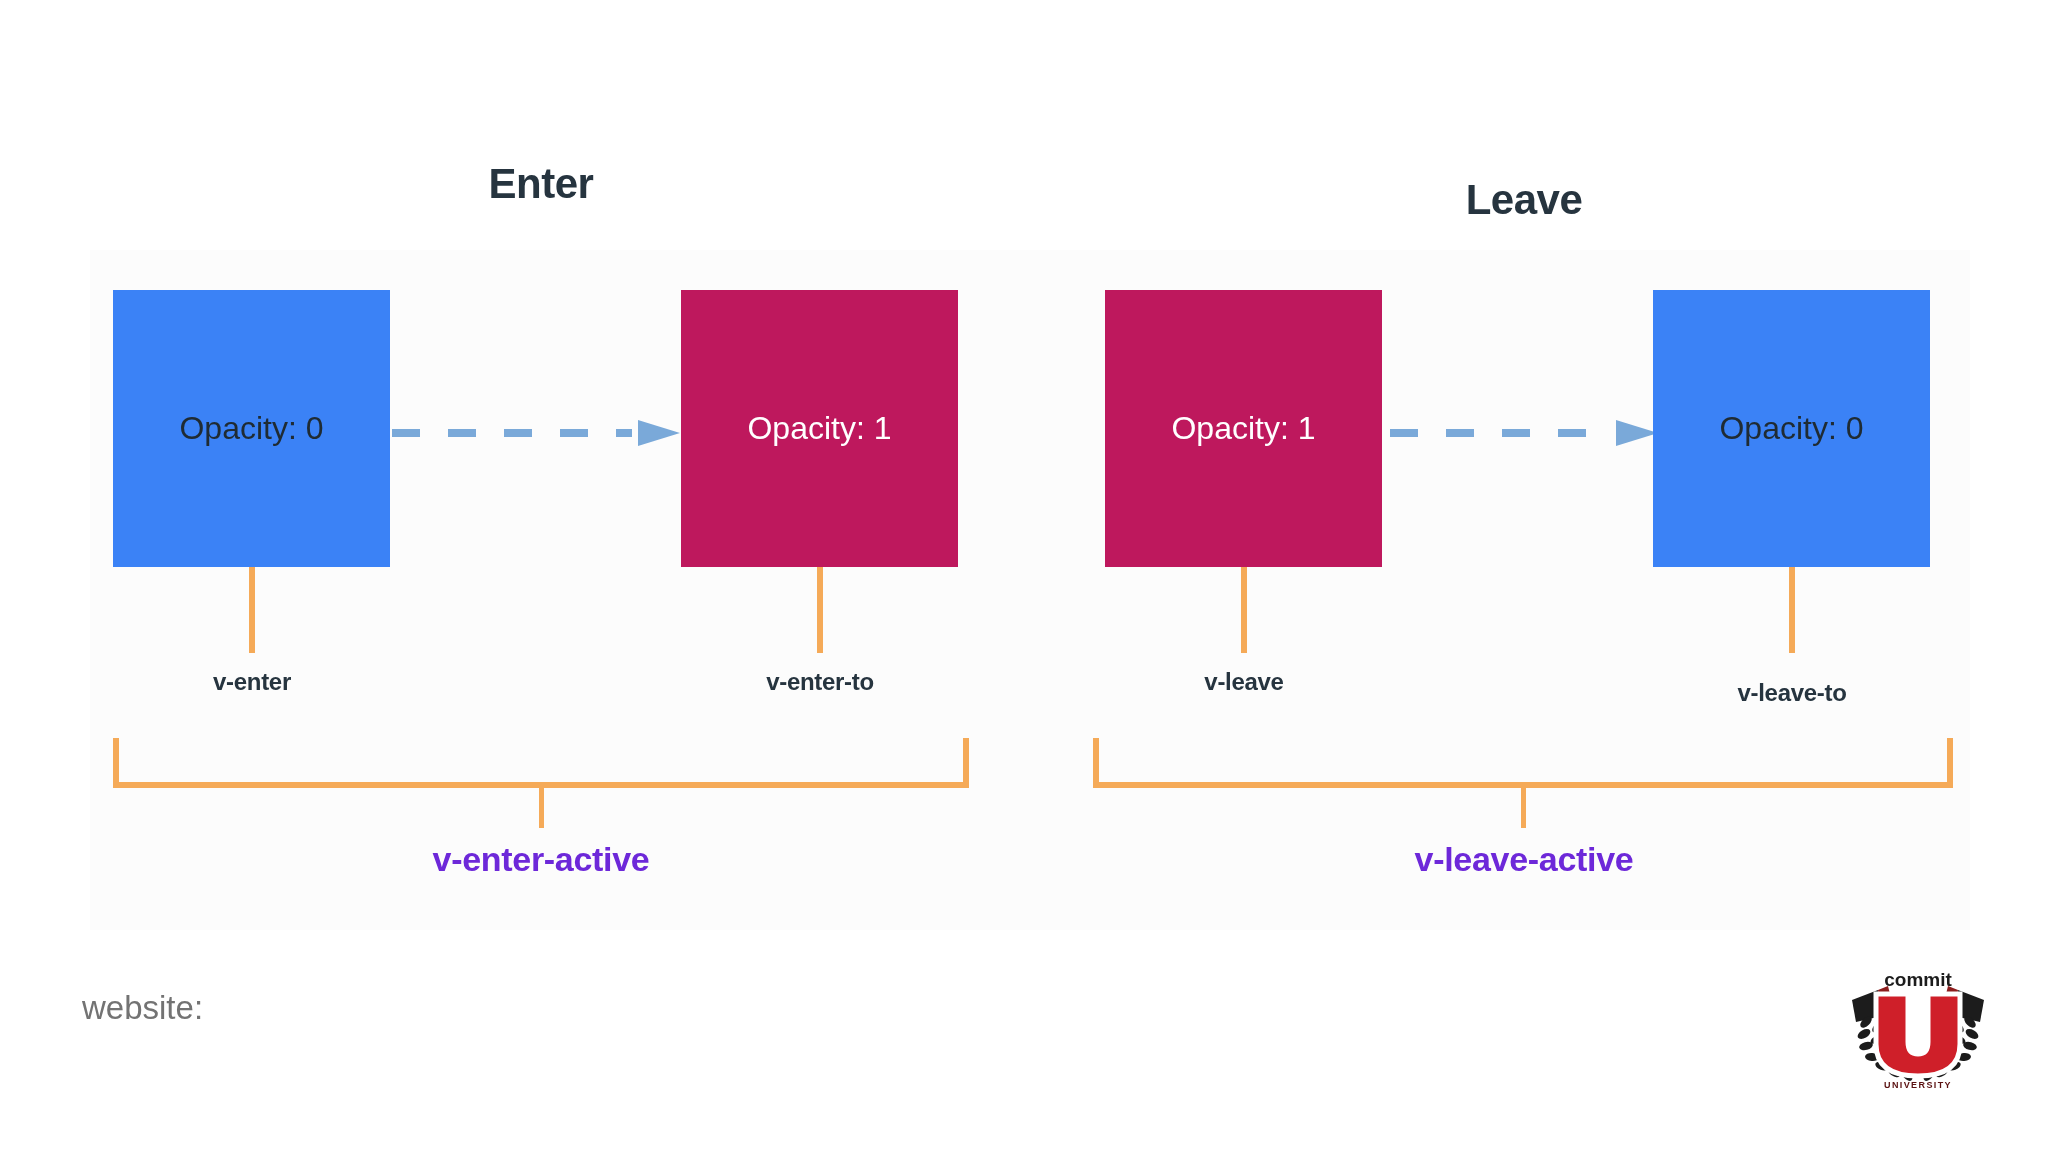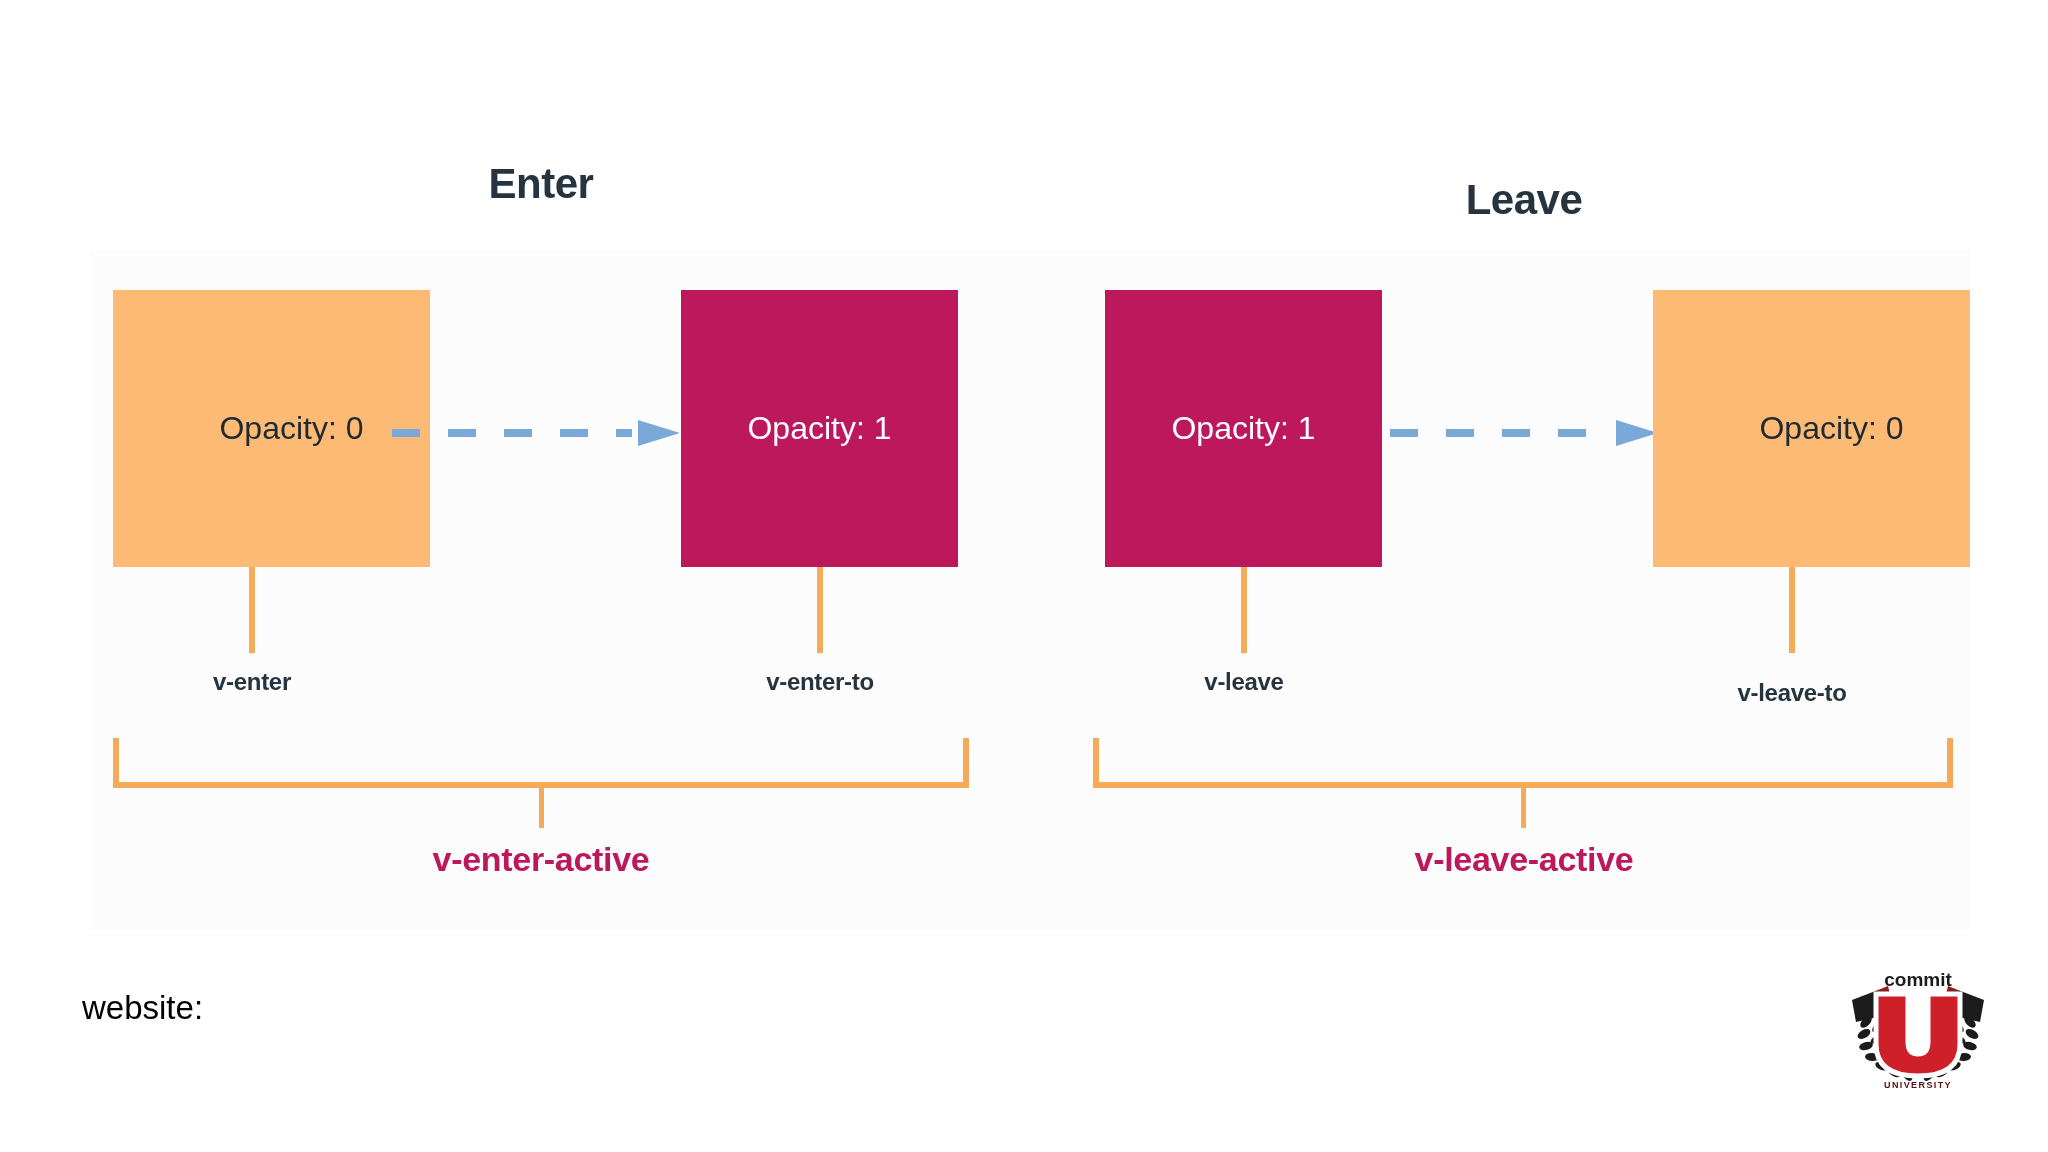--- a/index.html
+++ b/index.html
@@ -40,21 +40,21 @@
 
   
   .state-box {
     position: absolute;
     width: 277px;
     height: 277px;
     display: flex;
     align-items: center;
     justify-content: center;
   }
-  .state-box.pink  { background: #fdba74; padding-left: 40px; }
+  .state-box.pink  { background: #3b82f6; }
   .state-box.red   { background: #be185d; }
   .state-label {
     font-size: 32px;
     font-weight: 400;
     letter-spacing: 0px;
     white-space: nowrap;
   }
   .state-box.pink .state-label { color: #1f2b33; }
   .state-box.red  .state-label { color: #ffffff; }
 
@@ -110,34 +110,34 @@
   }
   .bracket-stem {
     position: absolute;
     width: 5px;
     background: #f5aa58;
   }
   .bracket-label {
     position: absolute;
     font-size: 34px;
     font-weight: 700;
-    color: #be185d;
+    color: #6d28d9;
     white-space: nowrap;
     letter-spacing: -0.3px;
     transform: translateX(-50%);
   }
 
   
   .footer-text {
     position: absolute;
     left: 82px;
     top: 985px;
     font-size: 33px;
     line-height: 1.38;
-    color: #000000;
+    color: #737373;
     font-weight: 400;
   }
   .footer-text div { white-space: nowrap; }
 
   
   .logo {
     position: absolute;
     left: 1838px;
     top: 960px;
     width: 160px;

